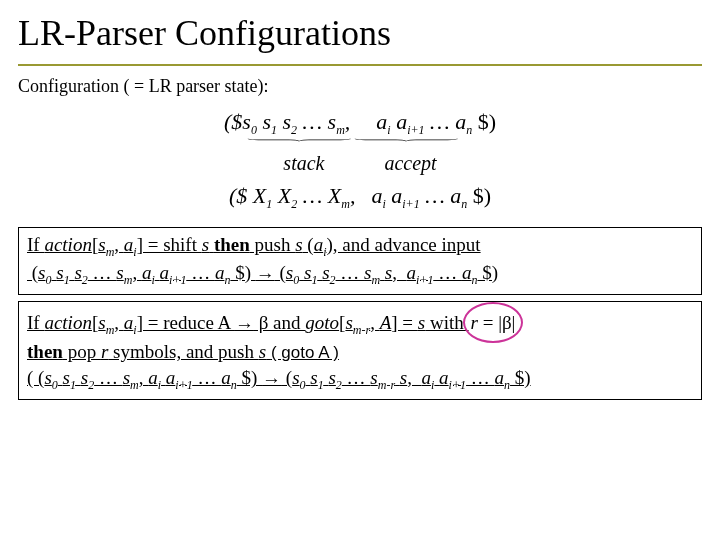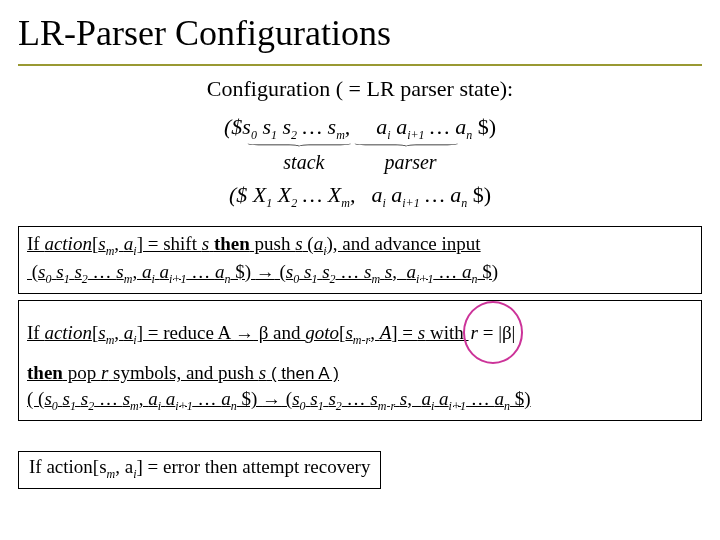--- a/index.html
+++ b/index.html
@@ -19,22 +19,21 @@
     border-bottom: 2px solid #999933;
     padding-bottom: 10px;
     margin-bottom: 10px;
   }
   .title {
     font-size: 36px;
     font-weight: normal;
     letter-spacing: 0px;
   }
   .subtitle {
-    font-size: 22px;
-    text-align: center;
+    font-size: 18px;
     margin: 6px 0 12px 0;
   }
   .config-row {
     display: flex;
     justify-content: center;
     align-items: flex-start;
     gap: 26px;
     font-size: 22px;
     margin-bottom: 2px;
   }
@@ -62,20 +61,21 @@
   }
   .brace {
     font-size: 24px;
     line-height: 10px;
     transform: scaleX(5) scaleY(0.5);
     color: #000;
   }
   .brace-label {
     font-size: 20px;
     font-style: italic;
+    margin-top: 6px;
   }
   .config-row2 {
     display: flex;
     justify-content: center;
     gap: 16px;
     font-size: 22px;
     margin-top: 8px;
     margin-bottom: 14px;
   }
   .box {
@@ -85,21 +85,21 @@
     font-size: 19px;
     line-height: 1.35;
     text-decoration: underline;
   }
   .box .bold { font-weight: bold; font-style: normal; }
   .box .it { font-style: italic; }
   .arrow { font-style: normal; }
   .circled {
     position: relative;
     display: inline-block;
-    padding: 15px 2px;
+    padding: 4px 2px;
   }
   .circled::after {
     content: "";
     position: absolute;
     left: -6px; right: -6px; top: -4px; bottom: -4px;
     border: 2px solid #cc3399;
     border-radius: 50%;
     pointer-events: none;
   }
   .small-box {
@@ -127,38 +127,35 @@
     <span class="math"><span class="it">a</span><span class="sub">i</span> <span class="it">a</span><span class="sub">i+1</span> … <span class="it">a</span><span class="sub">n</span> <span class="up">$)</span></span>
   </div>
 
   <div class="brace-row">
     <div class="brace-col">
       <span class="brace">︸</span>
       <span class="brace-label">stack</span>
     </div>
     <div class="brace-col">
       <span class="brace">︸</span>
-      <span class="brace-label">parser</span>
+      <span class="brace-label">accept</span>
     </div>
   </div>
 
   <div class="config-row2">
     <span class="math">($ <span class="it">X</span><span class="sub">1</span> <span class="it">X</span><span class="sub">2</span> … <span class="it">X</span><span class="sub">m</span>,</span>
     <span class="math"><span class="it">a</span><span class="sub">i</span> <span class="it">a</span><span class="sub">i+1</span> … <span class="it">a</span><span class="sub">n</span> <span class="up">$)</span></span>
   </div>
 
   <div class="box">
     <span><span>If </span><span class="it">action</span>[<span class="it">s</span><span class="sub">m</span>, <span class="it">a</span><span class="sub">i</span>] = shift <span class="it">s</span> <span class="bold">then</span> push <span class="it">s</span> (<span class="it">a</span><span class="sub">i</span>), and advance input</span><br>
     <span>&nbsp;(<span class="it">s</span><span class="sub">0</span> <span class="it">s</span><span class="sub">1</span> <span class="it">s</span><span class="sub">2</span> … <span class="it">s</span><span class="sub">m</span>, <span class="it">a</span><span class="sub">i</span> <span class="it">a</span><span class="sub">i+1</span> … <span class="it">a</span><span class="sub">n</span> $) <span class="arrow">→</span> (<span class="it">s</span><span class="sub">0</span> <span class="it">s</span><span class="sub">1</span> <span class="it">s</span><span class="sub">2</span> … <span class="it">s</span><span class="sub">m</span> <span class="it">s</span>,&nbsp; <span class="it">a</span><span class="sub">i+1</span> … <span class="it">a</span><span class="sub">n</span> $)</span>
   </div>
 
   <div class="box">
     <span><span>If </span><span class="it">action</span>[<span class="it">s</span><span class="sub">m</span>, <span class="it">a</span><span class="sub">i</span>] = reduce A <span class="arrow">→</span> β and <span class="it">goto</span>[<span class="it">s</span><span class="sub">m-r</span>, <span class="it">A</span>] = <span class="it">s</span> with <span class="circled"><span class="it">r</span> = |β|</span></span><br>
-    <span><span class="bold">then</span> pop <span class="it">r</span> symbols, and push <span class="it">s</span> <span class="sans">( then A )</span></span><br>
+    <span><span class="bold">then</span> pop <span class="it">r</span> symbols, and push <span class="it">s</span> <span class="sans">( goto A )</span></span><br>
     <span>( (<span class="it">s</span><span class="sub">0</span> <span class="it">s</span><span class="sub">1</span> <span class="it">s</span><span class="sub">2</span> … <span class="it">s</span><span class="sub">m</span>, <span class="it">a</span><span class="sub">i</span> <span class="it">a</span><span class="sub">i+1</span> … <span class="it">a</span><span class="sub">n</span> $) <span class="arrow">→</span> (<span class="it">s</span><span class="sub">0</span> <span class="it">s</span><span class="sub">1</span> <span class="it">s</span><span class="sub">2</span> … <span class="it">s</span><span class="sub">m-r</span> <span class="it">s</span>,&nbsp; <span class="it">a</span><span class="sub">i</span> <span class="it">a</span><span class="sub">i+1</span> … <span class="it">a</span><span class="sub">n</span> $)</span>
   </div>
 
   <br>
-  <div class="small-box">
-    <span>If </span><span class="it">action</span>[<span class="it">s</span><span class="sub">m</span>, <span class="it">a</span><span class="sub">i</span>] = error <span class="bold">then</span><span> attempt recovery</span>
-  </div>
 
 </div>
 
 </body></html>

